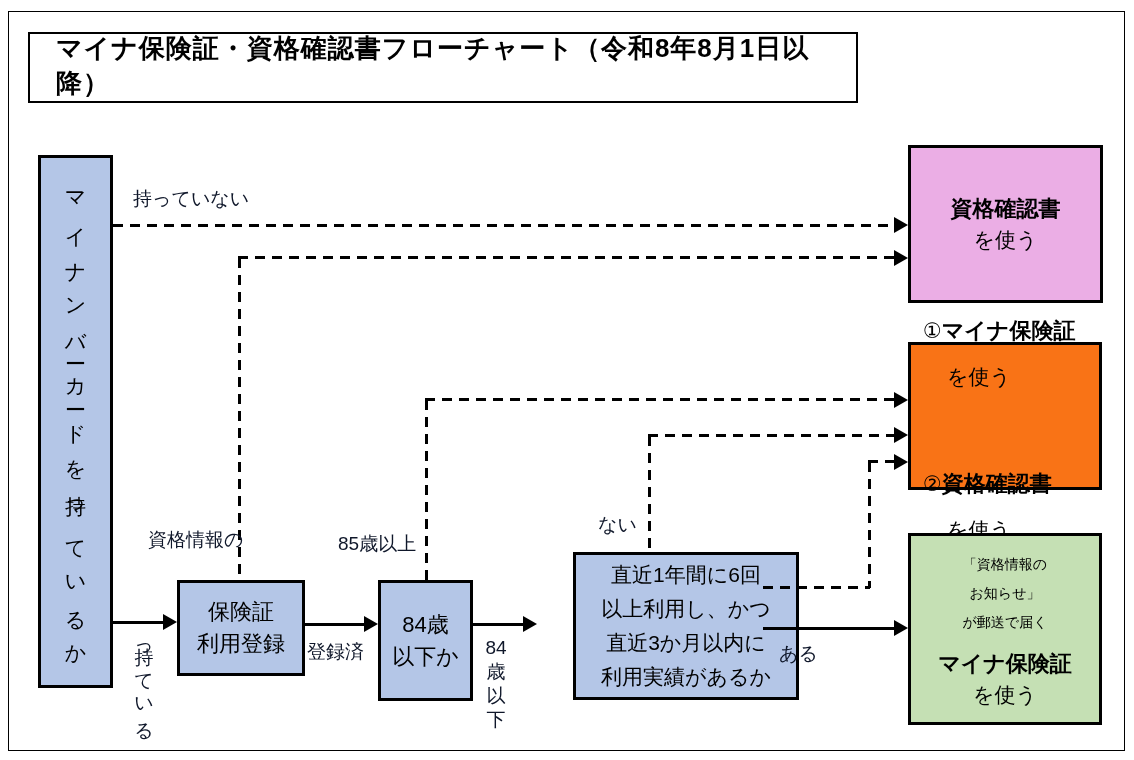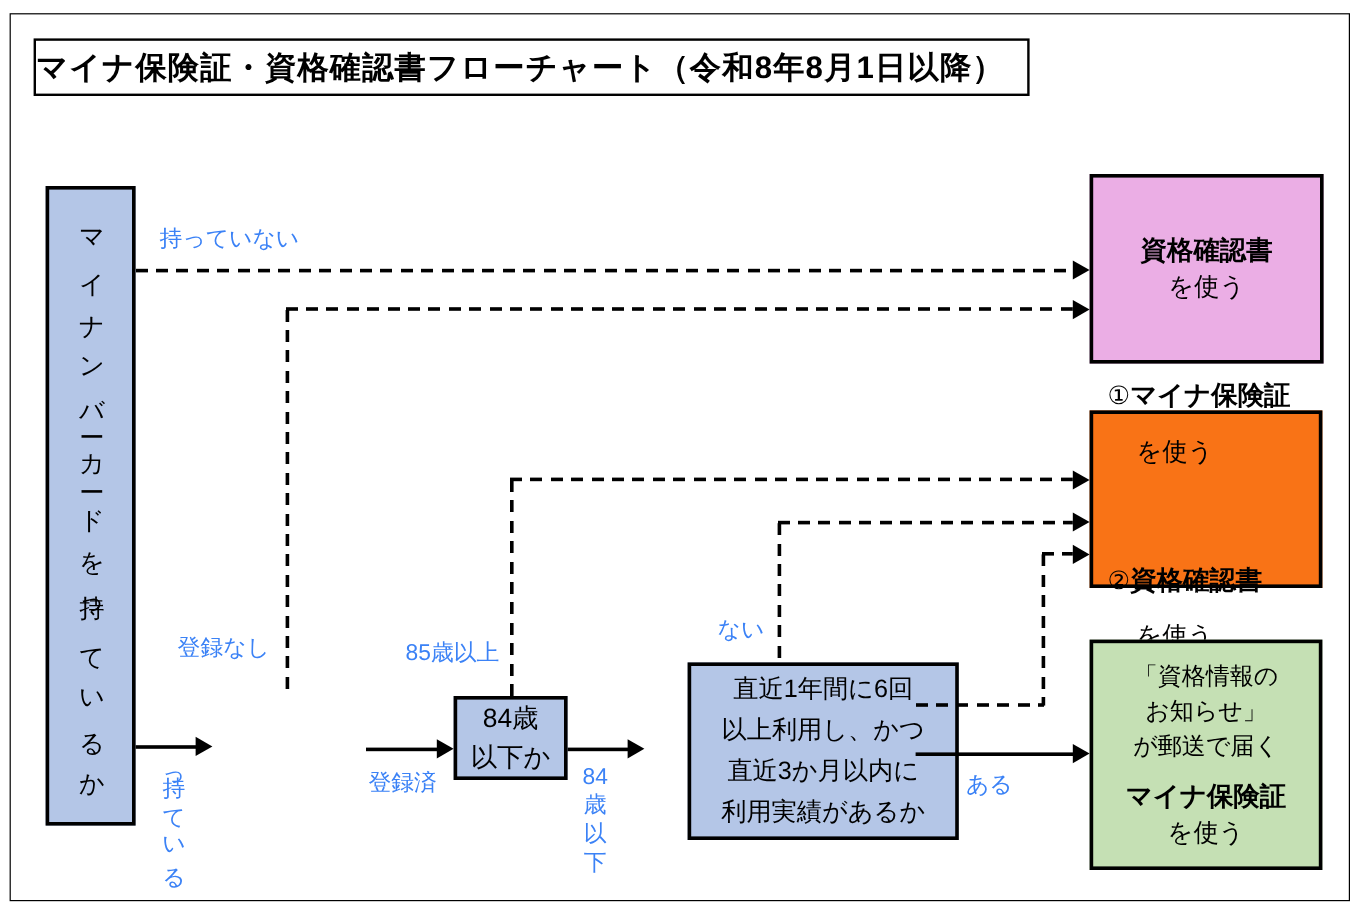--- a/index.html
+++ b/index.html
@@ -4,56 +4,56 @@
 <style>
   * { margin:0; padding:0; box-sizing:border-box; }
   body { background:#fff; font-family:"Liberation Sans","DejaVu Sans",sans-serif; }
   #canvas {
     position:relative; width:1134px; height:760px; background:#ffffff;
     overflow:hidden; color:#000;
   }
   .abs { position:absolute; }
   .frame { left:8px; top:11px; width:1117px; height:740px; border:1px solid #000; }
   .title-box {
-    left:28px; top:32px; width:830px; height:48px; border:2px solid #000;
-    display:flex; align-items:center; padding-left:0;
+    left:28px; top:32px; width:830px; height:71px; border:2px solid #000;
+    display:flex; align-items:flex-end; padding-left:26px;
     font-size:26px; font-weight:bold; letter-spacing:1px; background:#fff;
   }
   .box {
     border:3px solid #000; background:#B4C6E7;
     display:flex; align-items:center; justify-content:center;
     text-align:center; white-space:pre-line;
   }
   .box-start { left:38px; top:155px; width:75px; height:533px; }
   .v-text {
     writing-mode:vertical-rl; text-orientation:upright;
     font-size:21px; letter-spacing:11px;
   }
   .box-reg   { left:177px; top:580px; width:128px; height:96px; font-size:22px; line-height:32px; }
-  .box-age   { left:378px; top:580px; width:95px;  height:70px; font-size:22px; line-height:32px; }
+  .box-age   { left:378px; top:580px; width:95px;  height:121px; font-size:22px; line-height:32px; }
   .box-usage { left:537px; top:552px; width:226px; height:148px; font-size:21px; line-height:34px;margin-left:36px; }
   .box-pink  { left:908px; top:145px; width:195px; height:158px; background:#EBAEE5; flex-direction:column; }
   .box-yellow{ left:908px; top:342px; width:194px; height:148px; background:#f97316;
                flex-direction:column; align-items:flex-start; justify-content:center;
                padding-left:12px; text-align:left; }
   .box-green { left:908px; top:533px; width:194px; height:192px; background:#C5E0B4; flex-direction:column; }
   .node-title  { font-size:22px; font-weight:bold; line-height:28px; }
   .node-action { font-size:21px; line-height:28px; margin-top:3px; }
   .opt-line   { font-size:22px; font-weight:bold; line-height:28px; }
   .opt-num    { font-weight:400; font-size:21px; }
   .opt-action { font-size:21px; margin-left:24px; line-height:27px; }
   .opt-group2 { margin-top:16px; }
-  .notice { font-size:20px; line-height:29px; white-space:pre-line; }
+  .notice { font-size:14px; line-height:29px; white-space:pre-line; }
   .green-title { margin-top:13px; }
   .solid-h { height:3px; background:#000; }
   .dash-h  { height:3px; background:repeating-linear-gradient(90deg,#000 0 10px,transparent 10px 17px); }
   .dash-v  { width:3px;  background:repeating-linear-gradient(180deg,#000 0 10px,transparent 10px 17px); }
   .head-r  { width:0; height:0; border-left:14px solid #000;
              border-top:8px solid transparent; border-bottom:8px solid transparent; }
-  .lbl { font-size:19px; font-weight:400; color:#3b82f6; white-space:pre-line; }
+  .lbl { font-size:19px; font-weight:400; color:#0f172a; white-space:pre-line; }
   .lbl-sep { line-height:26px; }
   .lbl-v {
     writing-mode:vertical-rl; text-orientation:upright;
     letter-spacing:3px; font-size:19px;
   }
   .lbl-wrap { width:26px; word-break:break-all; line-height:24px; text-align:center; }
 </style>
 </head>
 <body>
 
@@ -62,20 +62,24 @@
   <div class="abs frame"></div>
 
   <div class="abs title-box">
     <span>マイナ保険証・資格確認書フローチャート（令和8年8月1日以降）</span>
   </div>
 
   <div class="abs box box-start">
     <span class="v-text">マイナンバーカードを持っているか</span>
   </div>
 
+  <div class="abs box box-reg">
+    <span>保険証
+利用登録</span>
+  </div>
 
   <div class="abs box box-age">
     <span>84歳
 以下か</span>
   </div>
 
   <div class="abs box box-usage">
     <span>直近1年間に6回
 以上利用し、かつ
 直近3か月以内に
@@ -137,20 +141,20 @@
   <div class="abs dash-h" style="left:648px; top:434px; width:246px;"></div>
   <div class="abs head-r" style="left:894px; top:427px;"></div>
 
   <div class="abs dash-h" style="left:763px; top:586px; width:107px;"></div>
   <div class="abs dash-v" style="left:868px; top:462px; height:126px;"></div>
   <div class="abs dash-h" style="left:868px; top:460px; width:26px;"></div>
   <div class="abs head-r" style="left:894px; top:454px;"></div>
 
   <div class="abs lbl" style="left:133px; top:186px;">持っていない</div>
   <div class="abs lbl lbl-v" style="left:131px; top:632px;">持っている</div>
-  <div class="abs lbl" style="left:148px; top:527px;">登録なし</div>
+  <div class="abs lbl" style="left:148px; top:527px;">資格情報の</div>
   <div class="abs lbl" style="left:307px; top:639px;">登録済</div>
   <div class="abs lbl" style="left:338px; top:531px;">85歳以上</div>
   <div class="abs lbl lbl-wrap" style="left:483px; top:636px;">84歳以下</div>
   <div class="abs lbl" style="left:598px; top:512px;">ない</div>
-  <div class="abs lbl" style="left:805px; top:641px;">ある</div>
+  <div class="abs lbl" style="left:779px; top:641px;">ある</div>
 
 </div>
 
 </body></html>

